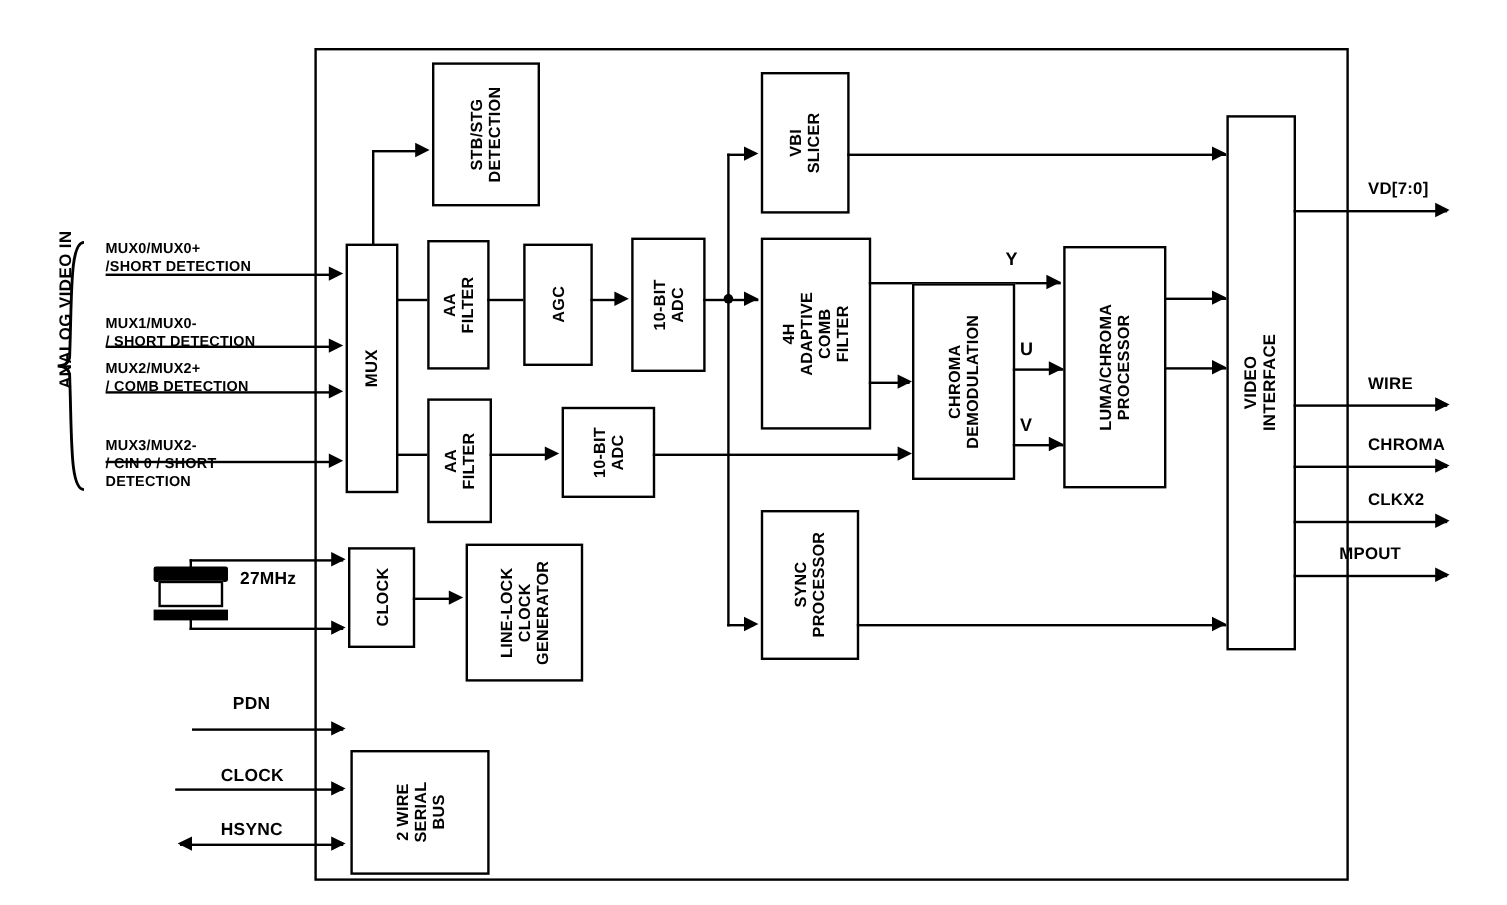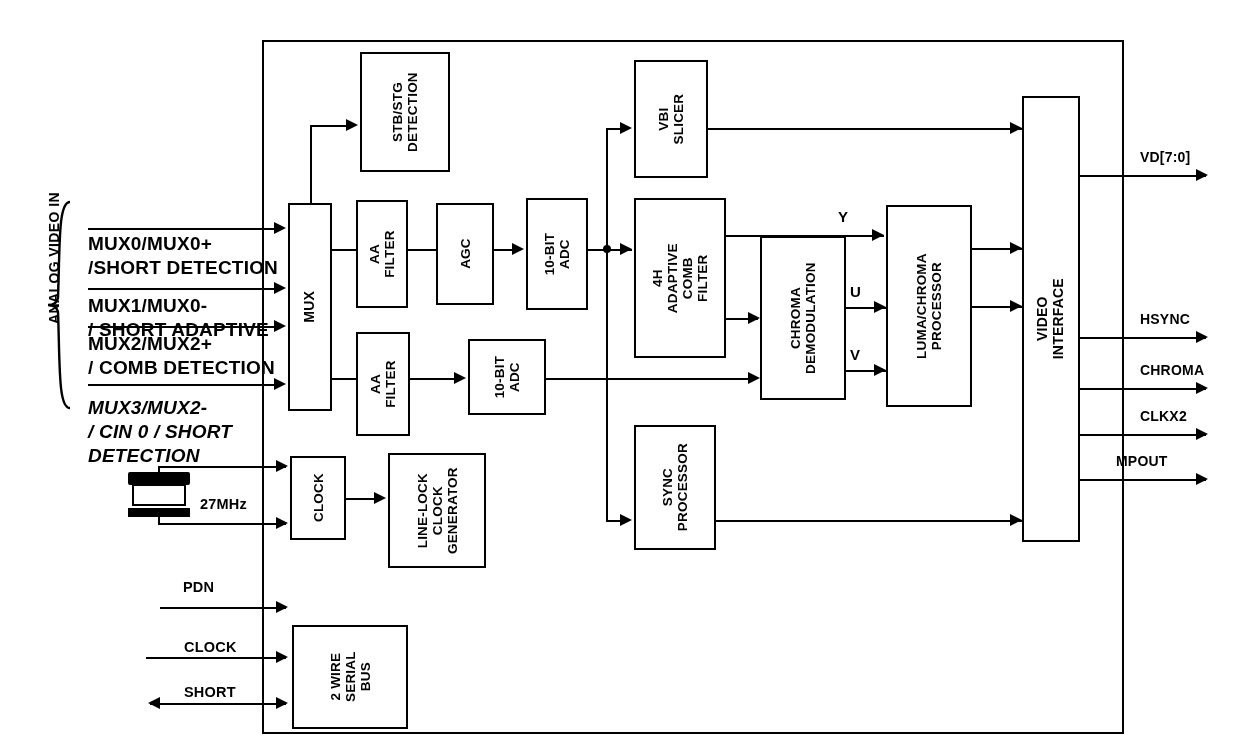--- a/index.html
+++ b/index.html
@@ -84,21 +84,21 @@
   }
   
   .lbl {
     position: absolute;
     font-weight: bold;
     color: #000;
     white-space: pre-line;
     line-height: 1.25;
     letter-spacing: 0.2px;
   }
-  .lbl-in { font-size: 19px; margin-top: 32px; }
+  .lbl-in { font-size: 12px; }
   .lbl-out { font-size: 14px; }
   .lbl-sig { font-size: 14.5px; }
   .lbl-yuv { font-size: 15px; }
   #analog-label {
     position: absolute;
     left: -26px;
     top: 250px;
     width: 160px;
     text-align: center;
     font-size: 14px;
@@ -133,24 +133,24 @@
 
   <div id="analog-label">ANALOG VIDEO IN</div>
 
   <svg id="brace" viewBox="0 0 26 210" preserveAspectRatio="none">
     <path d="M24,2 C12,2 14,46 12,98 C11,103 8,105 2,105 C8,105 11,107 12,112 C14,164 12,208 24,208" fill="none" stroke="#000" stroke-width="2.4"></path>
   </svg>
 
   <div class="lbl lbl-in" style="left:88px; top:200px;">MUX0/MUX0+
 /SHORT DETECTION</div>
   <div class="lbl lbl-in" style="left:88px; top:262px;">MUX1/MUX0-
-/ SHORT ADAPTIVE</div>
+/ SHORT DETECTION</div>
   <div class="lbl lbl-in" style="left:88px; top:300px;">MUX2/MUX2+
 / COMB DETECTION</div>
-  <div class="lbl lbl-in" style="left:88px; top:364px;font-style:italic;">MUX3/MUX2-
+  <div class="lbl lbl-in" style="left:88px; top:364px;">MUX3/MUX2-
 / CIN 0 / SHORT
 DETECTION</div>
 
   <div class="h-line" style="left:88px; top:228px; width:190px;"></div>
   <div class="arr-r" style="left:274px; top:222px;"></div>
 
   <div class="h-line" style="left:88px; top:288px; width:190px;"></div>
   <div class="arr-r" style="left:274px; top:282px;"></div>
 
   <div class="h-line" style="left:88px; top:326px; width:190px;"></div>
@@ -272,40 +272,40 @@
   <div class="blk rot" style="left:1022px; top:96px; width:58px; height:446px; font-size:14px;">
     <span>VIDEO INTERFACE</span>
   </div>
 
   <div class="h-line" style="left:1078px; top:175px; width:128px;"></div>
   <div class="arr-r" style="left:1196px; top:169px;"></div>
   <div class="lbl lbl-out" style="left:1140px; top:149px;text-align:right;">VD[7:0]</div>
 
   <div class="h-line" style="left:1078px; top:337px; width:128px;"></div>
   <div class="arr-r" style="left:1196px; top:331px;"></div>
-  <div class="lbl lbl-out" style="left:1140px; top:311px;">HSYNC</div>
+  <div class="lbl lbl-out" style="left:1140px; top:311px;">WIRE</div>
 
   <div class="h-line" style="left:1078px; top:388px; width:128px;"></div>
   <div class="arr-r" style="left:1196px; top:382px;"></div>
   <div class="lbl lbl-out" style="left:1140px; top:362px;">CHROMA</div>
 
   <div class="h-line" style="left:1078px; top:434px; width:128px;"></div>
   <div class="arr-r" style="left:1196px; top:428px;"></div>
   <div class="lbl lbl-out" style="left:1140px; top:408px;">CLKX2</div>
 
   <div class="h-line" style="left:1078px; top:479px; width:128px;"></div>
   <div class="arr-r" style="left:1196px; top:473px;"></div>
   <div class="lbl lbl-out" style="left:1116px; top:453px;">MPOUT</div>
 
   <div id="xtal">
     <div class="xplate" style="left:0px; top:10px; width:62px; height:13px; border-radius:2px;"></div>
     <div id="xbody"></div>
     <div class="xplate" style="left:0px; top:46px; width:62px; height:9px;"></div>
   </div>
-  <div class="lbl lbl-sig" style="left:200px; top:495px;">27MHz</div>
+  <div class="lbl lbl-sig" style="left:200px; top:474px;">27MHz</div>
 
   <div class="v-line" style="left:158px; top:466px; height:10px;"></div>
   <div class="h-line" style="left:158px; top:466px; width:128px;"></div>
   <div class="arr-r" style="left:276px; top:460px;"></div>
 
   <div class="v-line" style="left:158px; top:511px; height:14px;"></div>
   <div class="h-line" style="left:158px; top:523px; width:128px;"></div>
   <div class="arr-r" style="left:276px; top:517px;"></div>
 
   <div class="blk rot" style="left:290px; top:456px; width:56px; height:84px; font-size:13.5px;">
@@ -313,29 +313,29 @@
   </div>
   <div class="h-line" style="left:344px; top:498px; width:38px;"></div>
   <div class="arr-r" style="left:374px; top:492px;"></div>
 
   <div class="blk rot" style="left:388px; top:453px; width:98px; height:115px; font-size:13.5px;">
     <span>LINE-LOCK
 CLOCK
 GENERATOR</span>
   </div>
 
-  <div class="lbl lbl-sig" style="left:183px; top:578px;text-align:center;">PDN</div>
+  <div class="lbl lbl-sig" style="left:194px; top:578px;text-align:center;">PDN</div>
   <div class="h-line" style="left:160px; top:607px; width:126px;"></div>
   <div class="arr-r" style="left:276px; top:601px;"></div>
 
   <div class="lbl lbl-sig" style="left:184px; top:638px;">CLOCK</div>
   <div class="h-line" style="left:146px; top:657px; width:140px;"></div>
   <div class="arr-r" style="left:276px; top:651px;"></div>
 
-  <div class="lbl lbl-sig" style="left:184px; top:683px;">SHORT</div>
+  <div class="lbl lbl-sig" style="left:184px; top:683px;">HSYNC</div>
   <div class="h-line" style="left:150px; top:703px; width:136px;"></div>
   <div class="arr-r" style="left:276px; top:697px;"></div>
   <div class="arr-l" style="left:148px; top:697px;"></div>
 
   <div class="blk rot" style="left:292px; top:625px; width:116px; height:104px; font-size:13.5px;">
     <span>2 WIRE
 SERIAL
 BUS</span>
   </div>
 

